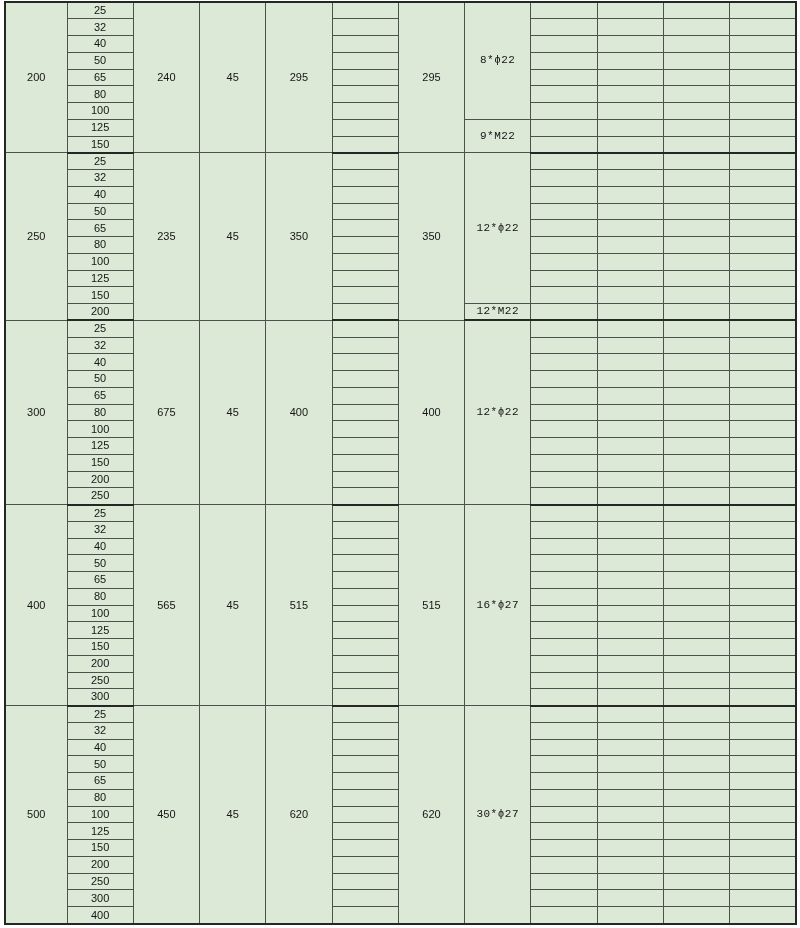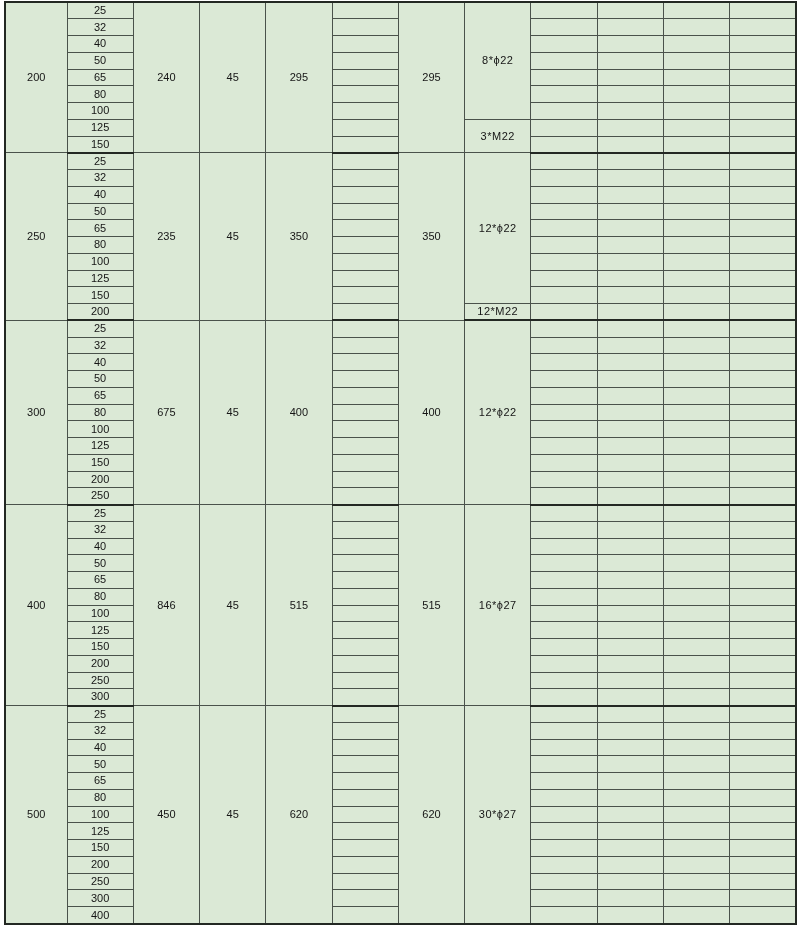--- a/index.html
+++ b/index.html
@@ -31,21 +31,21 @@
     color: #151515;
     text-align: center;
     vertical-align: middle;
     line-height: 1;
     overflow: hidden;
     white-space: nowrap;
   }
   table.spec tr { height: 16.7px; }
   td.blue { background: #5b96cd; }
   td.thick, tr.group-end td { border-bottom: 2px solid #232823; }
-  td.spec-cell { letter-spacing: 0.5px; }
+  td.spec-cell { letter-spacing: 0.5px; font-family: Liberation Mono, monospace; }
 </style>
 </head>
 <body>
 
 <div class="sheet">
   <table class="spec">
     <colgroup>
       <col style="width:62px">
       <col>
         <col>
@@ -118,21 +118,21 @@
           <td>100</td>
           <td></td>
           <td></td>
           <td></td>
           <td></td>
           <td></td>
         </tr>
         <tr>
           <td>125</td>
           <td></td>
-          <td rowspan="2" class="spec-cell thick">3*M22</td>
+          <td rowspan="2" class="spec-cell thick">9*M22</td>
           <td></td>
           <td></td>
           <td></td>
           <td></td>
         </tr>
         <tr class="group-end">
           <td>150</td>
           <td></td>
           <td></td>
           <td></td>
@@ -316,21 +316,21 @@
           <td>250</td>
           <td></td>
           <td></td>
           <td></td>
           <td></td>
           <td></td>
         </tr>
         <tr>
           <td rowspan="12" class="blue thick">400</td>
           <td>25</td>
-          <td rowspan="12" class="thick">846</td>
+          <td rowspan="12" class="thick">565</td>
           <td rowspan="12" class="thick">45</td>
           <td rowspan="12" class="thick">515</td>
           <td></td>
           <td rowspan="12" class="thick">515</td>
           <td rowspan="12" class="spec-cell thick">16*ϕ27</td>
           <td></td>
           <td></td>
           <td></td>
           <td></td>
         </tr>

